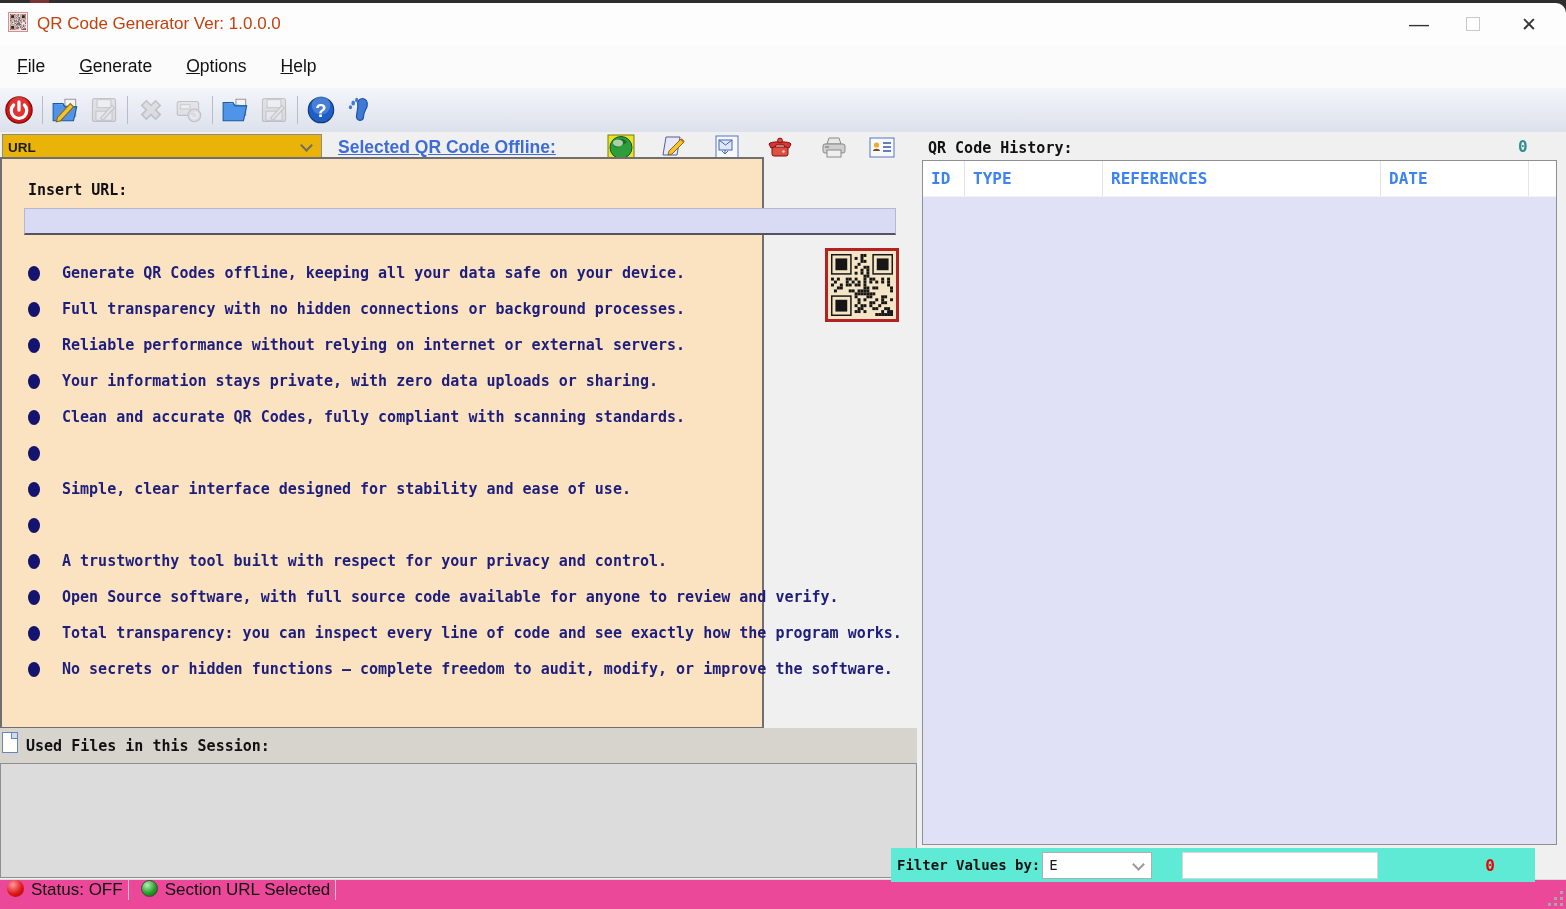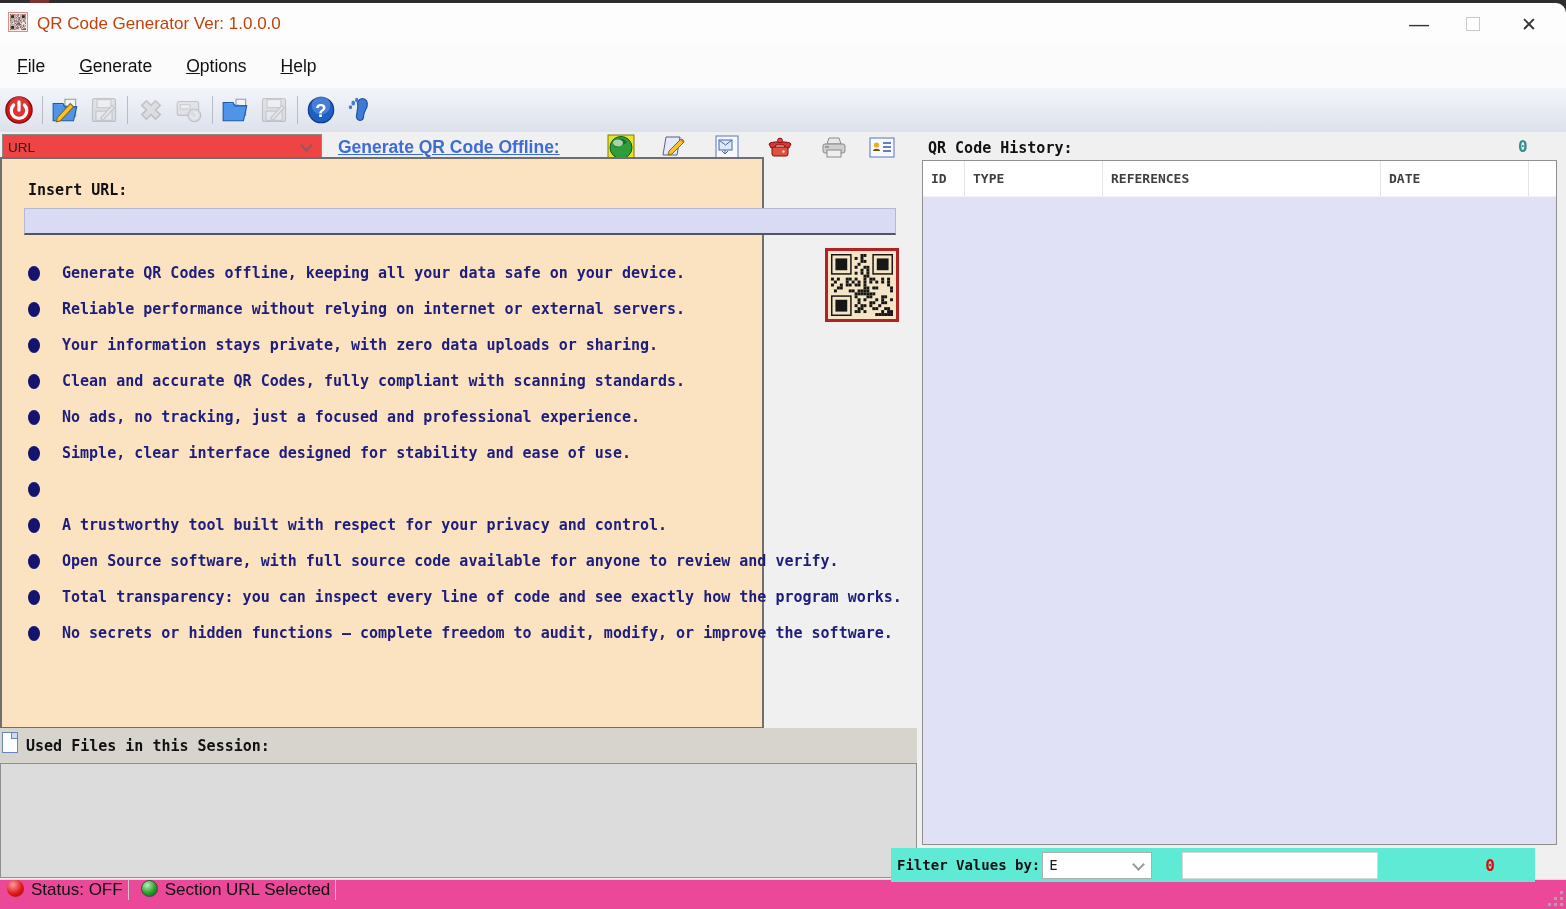--- a/index.html
+++ b/index.html
@@ -26,22 +26,22 @@
   .menubar { position:absolute; left:0; top:45px; width:1566px; height:43px; background:#fbfbfb; display:flex; align-items:center; }
   .menu-item { padding:0 17px; font-size:17.5px; color:#111; cursor:default; }
   .menu-item .u { text-decoration:underline; }
   
   .toolbar { position:absolute; left:0; top:88px; width:1566px; height:44px;
              background:linear-gradient(#f3f5fa,#dde1ec); display:flex; align-items:center; }
   .tb-btn { width:38px; height:34px; display:flex; align-items:center; justify-content:center; }
   .tb-btn svg { width:30px; height:30px; }
   .tb-sep { width:1px; height:28px; background:#b8bcc8; margin:0 4px; }
   
-  .url-combo { position:absolute; left:2px; top:134px; width:320px; height:26px; background:#ef4444;
-               border:1px solid #8a8a8a; font-size:13.5px; display:flex; align-items:center; padding-left:5px; z-index:1;}
+  .url-combo { position:absolute; left:2px; top:134px; width:320px; height:26px; background:#eab308;
+               border:1px solid #8a8a8a; font-size:13.5px; display:flex; align-items:center; padding-left:5px; z-index:1;font-weight:bold;}
   .chev { width:9px; height:9px; border-left:2px solid #6b6b6b; border-bottom:2px solid #6b6b6b;
           transform:rotate(-45deg); display:inline-block; }
   .url-combo .chev { position:absolute; right:10px; top:6px; }
   .gen-link { position:absolute; left:338px; top:137px; font-size:17.5px; font-weight:bold;
               color:#3d6cd9; text-decoration:underline; z-index:1; }
   .mid-icon { position:absolute; top:134px; width:28px; height:27px; z-index:1; }
   .mid-icon svg { width:28px; height:27px; }
   
   .peach { position:absolute; left:0; top:157px; width:764px; height:571px; background:#fbe3c2;
            border:2px solid #6f6f6f; border-bottom-width:1px; z-index:2; }
@@ -69,21 +69,21 @@
   .ball-red { background:radial-gradient(circle at 35% 28%, #ff9a9a, #e01818 55%, #8f0707); }
   .ball-green { background:radial-gradient(circle at 35% 28%, #b4f0b4, #28a028 55%, #0d5c0d); border:1px solid #444; }
   .status-text { font-size:17px; color:#111; }
   .sb-sep { width:1px; height:20px; background:#c6c6c6; margin:0 5px; }
   
   .hist-label { position:absolute; left:928px; top:139px; font-size:15px; font-weight:bold; color:#111; }
   .hist-count { position:absolute; left:1518px; top:137px; font-size:16px; font-weight:bold; color:#2e8f8f; }
   .hist-table { position:absolute; left:922px; top:160px; width:635px; height:685px; border:1px solid #8f8f8f; background:#e0e0f7; }
   .hist-header { display:flex; height:36px; background:#fff; border-bottom:1px solid #f2f2f2; }
   .hcell { height:100%; border-right:1px solid #e4e4e4; display:flex; align-items:center; padding-left:8px;
-           font-size:13px; font-weight:bold; color:#404040; font-family:"DejaVu Sans Mono", monospace; }
+           font-size:16px; font-weight:bold; color:#3b82f6; font-family:"DejaVu Sans Mono", monospace; }
   .hist-body { width:100%; height:647px; background:#e0e0f7; }
   
   .filter-row { position:absolute; left:891px; top:848px; width:644px; height:34px; background:#5eead4; z-index:3; display:flex; align-items:center; }
   .filter-label { margin-left:6px; font-size:14px; font-weight:bold; color:#111; }
   .filter-combo { position:relative; width:110px; height:27px; background:#fff; border:1px solid #adadad;
                   font-size:14px; display:flex; align-items:center; padding-left:6px; margin-left:2px; }
   .filter-combo .chev { position:absolute; right:8px; top:7px; border-color:#9a9a9a; }
   .filter-input { width:196px; height:27px; background:#fff; border:1px solid #d6d6d6; margin-left:30px; }
   .filter-count { position:absolute; right:40px; font-size:16px; font-weight:bold; color:#ee0000; }
   .grip { position:absolute; right:3px; bottom:3px; width:16px; height:16px; }
@@ -306,21 +306,21 @@
           <ellipse cx="11" cy="4.4" rx="1.4" ry="2" fill="#3f7ad6"></ellipse>
           <ellipse cx="5.6" cy="10.6" rx="1.4" ry="1.8" fill="#3f7ad6"></ellipse>
         </svg>
     </div>
   </div>
 
   <div class="url-combo">
     <span>URL</span>
     <span class="chev"></span>
   </div>
-  <div class="gen-link">Generate QR Code Offline:</div>
+  <div class="gen-link">Selected QR Code Offline:</div>
 
   <div class="mid-icon" style="left:607px">
     <svg viewBox="0 0 28 27">
         <rect x="1" y="1" width="26" height="25" fill="#e8e22a" stroke="#7a7a10"></rect>
         <circle cx="14" cy="13.5" r="11" fill="#2e9e3a" stroke="#14541c"></circle>
         <path d="M8 7c3-3 9-3 12 1-2 3-5 2-7 4s-5 2-7-1c0-2 1-3 2-4z" fill="#1c6e28"></path>
         <ellipse cx="11" cy="9" rx="5" ry="3.4" fill="#cfe8cf" opacity=".8"></ellipse>
       </svg>
   </div>
   <div class="mid-icon" style="left:660px">
@@ -494,33 +494,36 @@
           <rect x="2.9523809523809526" y="44.28571428571429" width="14.761904761904763" height="14.761904761904763" fill="none" stroke="#f4e5c6" stroke-width="2.9523809523809526"></rect>
         </svg>
     </div>
     <ul class="bullets">
       <li>
           <span class="dot"></span>
           <span>Generate QR Codes offline, keeping all your data safe on your device.</span>
         </li>
       <li>
           <span class="dot"></span>
+          <span>Full transparency with no hidden connections or background processes.</span>
+        </li>
+      <li>
+          <span class="dot"></span>
           <span>Reliable performance without relying on internet or external servers.</span>
         </li>
       <li>
           <span class="dot"></span>
           <span>Your information stays private, with zero data uploads or sharing.</span>
         </li>
       <li>
           <span class="dot"></span>
           <span>Clean and accurate QR Codes, fully compliant with scanning standards.</span>
         </li>
       <li>
           <span class="dot"></span>
-          <span>No ads, no tracking, just a focused and professional experience.</span>
         </li>
       <li>
           <span class="dot"></span>
           <span>Simple, clear interface designed for stability and ease of use.</span>
         </li>
       <li>
           <span class="dot"></span>
         </li>
       <li>
           <span class="dot"></span>

